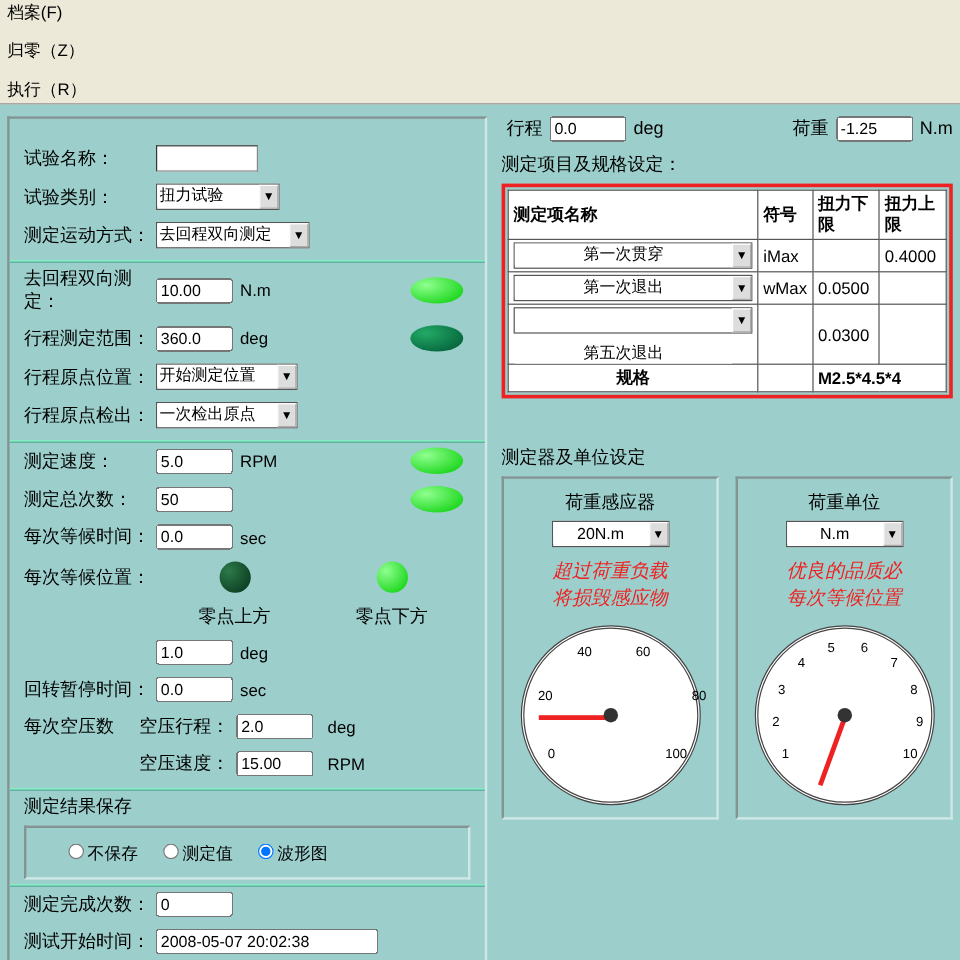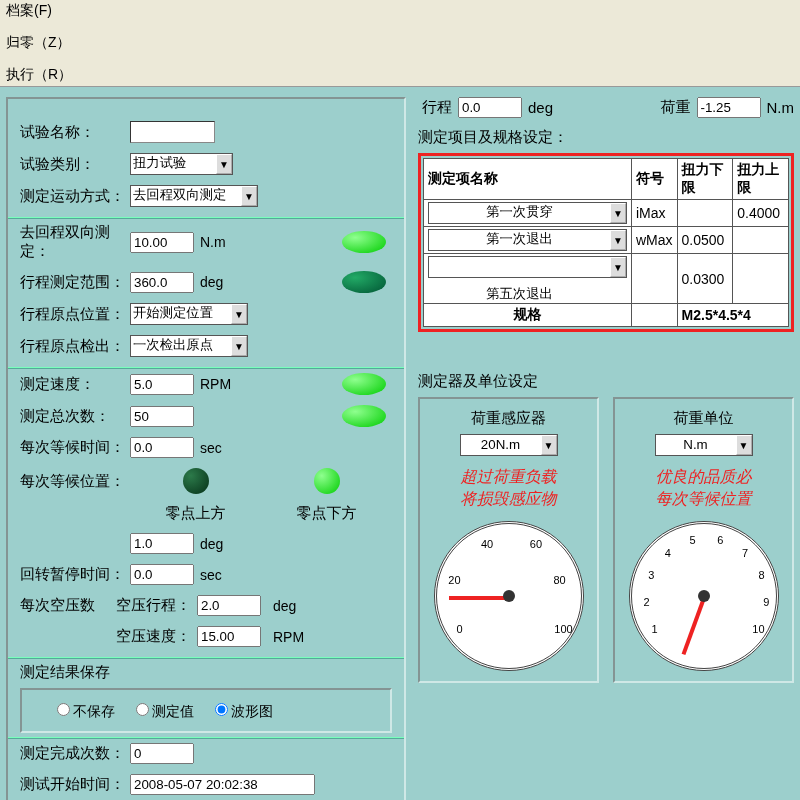--- a/index.html
+++ b/index.html
@@ -241,21 +241,21 @@
               <span class="dd">▼</span>
             </span>
           <div class="redtext"><span>超过荷重负载</span><br><span>将损毁感应物</span></div>
           <div class="dial" id="dial1">
             <div class="needle" style="transform:rotate(180deg)"></div>
               <div class="hub"></div>
           <span class="tick" style="left: 23.0385px; top: 105px;">0</span>
               <span class="tick" style="left: 17.9366px; top: 56.459px;">20</span>
               <span class="tick" style="left: 50.5958px; top: 20.1873px;">40</span>
               <span class="tick" style="left: 99.4042px; top: 20.1873px;">60</span>
-              <span class="tick" style="left: 123px; top: 56.459px;">80</span>
+              <span class="tick" style="left: 146px; top: 56.459px;">80</span>
               <span class="tick" style="left: 126.962px; top: 105px;">100</span>
             </div>
         </div>
         <div class="gauge-panel">
           <div class="gauge-title">荷重单位</div>
           <span class="selwrap">
               <input style="width: 80px; text-align: center;" value="N.m">
               <span class="dd">▼</span>
             </span>
           <div class="redtext"><span>优良的品质必</span><br><span>每次等候位置</span></div>

